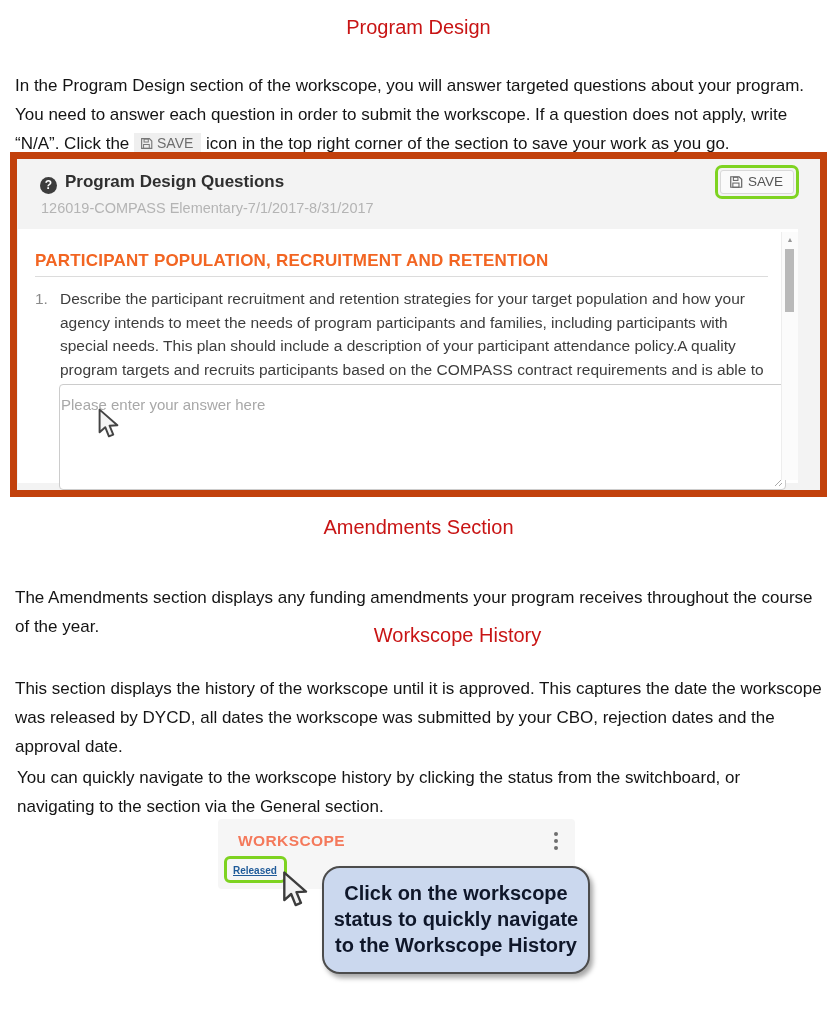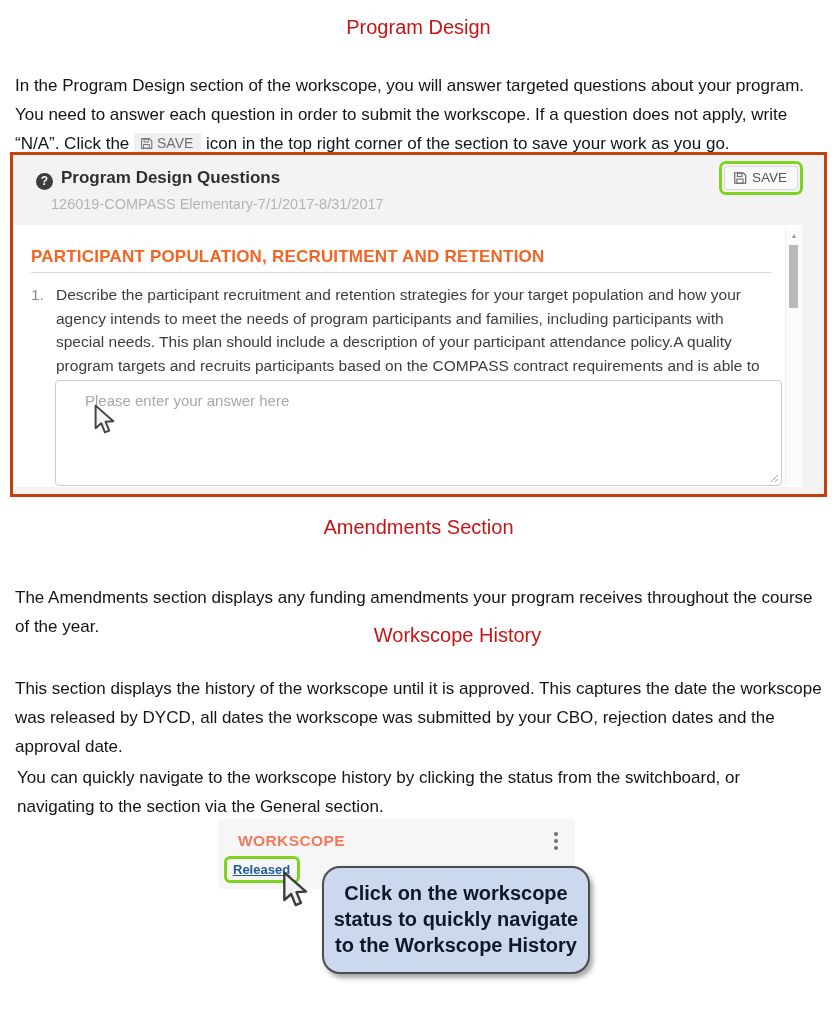--- a/index.html
+++ b/index.html
@@ -19,60 +19,60 @@
   #wh-body1{left:15px;top:657px;width:808px;}
   #wh-body2{left:17px;top:746px;width:800px;}
 
   
   .inline-save{display:inline-block;background:#efefef;color:#6e6e6e;font-size:14px;
                padding:2px 8px 3px 6px;line-height:17px;vertical-align:1px;white-space:nowrap;}
   .inline-save svg{vertical-align:-2px;margin-right:4px;}
 
   
   #panel{position:absolute;left:10px;top:152px;width:817px;height:345px;
-         background:#f3f3f3;border:3px solid #c2410c;box-sizing:border-box;}
+         background:#f3f3f3;border:7px solid #c2410c;box-sizing:border-box;}
   .panel-title{position:absolute;left:23px;top:13px;font-size:17px;font-weight:bold;color:#2f2f2f;}
   .qicon{display:inline-block;width:17px;height:17px;background:#3d3d3d;color:#fff;border-radius:50%;
          font-size:12px;font-weight:bold;text-align:center;line-height:17px;margin-right:8px;vertical-align:-2px;}
-  .panel-sub{position:absolute;left:24px;top:41px;font-size:14.5px;color:#b4b4b4;margin-left:14px;}
+  .panel-sub{position:absolute;left:24px;top:41px;font-size:14.5px;color:#b4b4b4;}
   .save-wrap{position:absolute;right:21px;top:6px;border:3px solid var(--highlight-green,#7ed321);
              border-radius:7px;padding:2px;background:transparent;}
   .save-btn{background:#fafafa;border:1px solid #d9d9d9;border-radius:3px;padding:3px 10px 4px 8px;
             font-size:13.5px;color:#555;display:flex;align-items:center;gap:5px;cursor:pointer;}
 
   .panel-content{position:absolute;left:1px;right:22px;top:70px;bottom:7px;background:#fff;}
   .section-h{position:absolute;left:17px;top:22px;font-size:17px;font-weight:bold;
              color:var(--section-orange,#f26522);letter-spacing:.2px;}
   .rule{position:absolute;left:17px;right:30px;top:47px;border-top:1px solid #dcdcdc;}
   .question{position:absolute;left:17px;top:58px;right:30px;display:flex;
             font-size:15.5px;line-height:23.5px;color:#3d3d3d;}
   .qnum{width:25px;flex:none;color:#8a8a8a;}
   .qtext{flex:1;}
 
   .answer-wrap{position:absolute;left:41px;top:155px;width:727px;height:106px;}
   .answer-wrap textarea{width:100%;height:100%;box-sizing:border-box;border:1px solid #ccc;border-radius:4px;
-            resize:none;font-family:"Liberation Sans",sans-serif;font-size:15px;padding:11px 29px;color:#444;outline:none;}
+            resize:none;font-family:"Liberation Sans",sans-serif;font-size:15px;padding:11px 1px;color:#444;outline:none;}
   .answer-wrap textarea::placeholder{color:#a8a8a8;}
   .cursor-in-box{position:absolute;left:38px;top:24px;}
   .resize-h{position:absolute;right:3px;bottom:3px;}
 
   .scrollbar{position:absolute;right:0;top:3px;bottom:3px;width:16px;background:#fbfbfb;border-left:1px solid #ededed;}
   .scroll-up{position:absolute;top:4px;left:0;right:0;text-align:center;font-size:7px;color:#979797;line-height:8px;}
   .thumb{position:absolute;left:3px;top:17px;width:9px;height:63px;background:#b9b9b9;}
 
   
   #card{position:absolute;left:218px;top:819px;width:357px;height:70px;background:#f6f6f6;border-radius:4px;}
   .card-title{position:absolute;left:20px;top:13px;font-size:15.5px;font-weight:bold;
               color:var(--card-title-orange,#f4795b);letter-spacing:.4px;}
   .kebab{position:absolute;right:14px;top:13px;width:10px;cursor:pointer;}
   .kebab i{display:block;width:4px;height:4px;border-radius:50%;background:#6e6e6e;margin:0 auto 3px;}
 
   #status-box{position:absolute;left:224px;top:856px;border:3px solid var(--highlight-green,#7ed321);
               border-radius:6px;padding:1px 7px 2px 6px;background:#f6f6f6;}
-  #status-box a{font-size:13px;font-weight:bold;color:var(--status-link-blue,#1f5b99);
+  #status-box a{font-size:10px;font-weight:bold;color:var(--status-link-blue,#1f5b99);
                 text-decoration:underline;cursor:pointer;}
 
   #cursor-figure{position:absolute;left:281px;top:871px;}
 
   #callout{position:absolute;left:322px;top:866px;width:268px;box-sizing:border-box;
            background:var(--callout-bg-blue,#cbd8ee);border:2px solid #4c4c4c;border-radius:18px;
            padding:12px 8px 14px;text-align:center;font-size:20px;font-weight:bold;line-height:26px;
            color:#0f172a;box-shadow:3px 4px 5px rgba(0,0,0,.35);}
 </style>
 </head>

